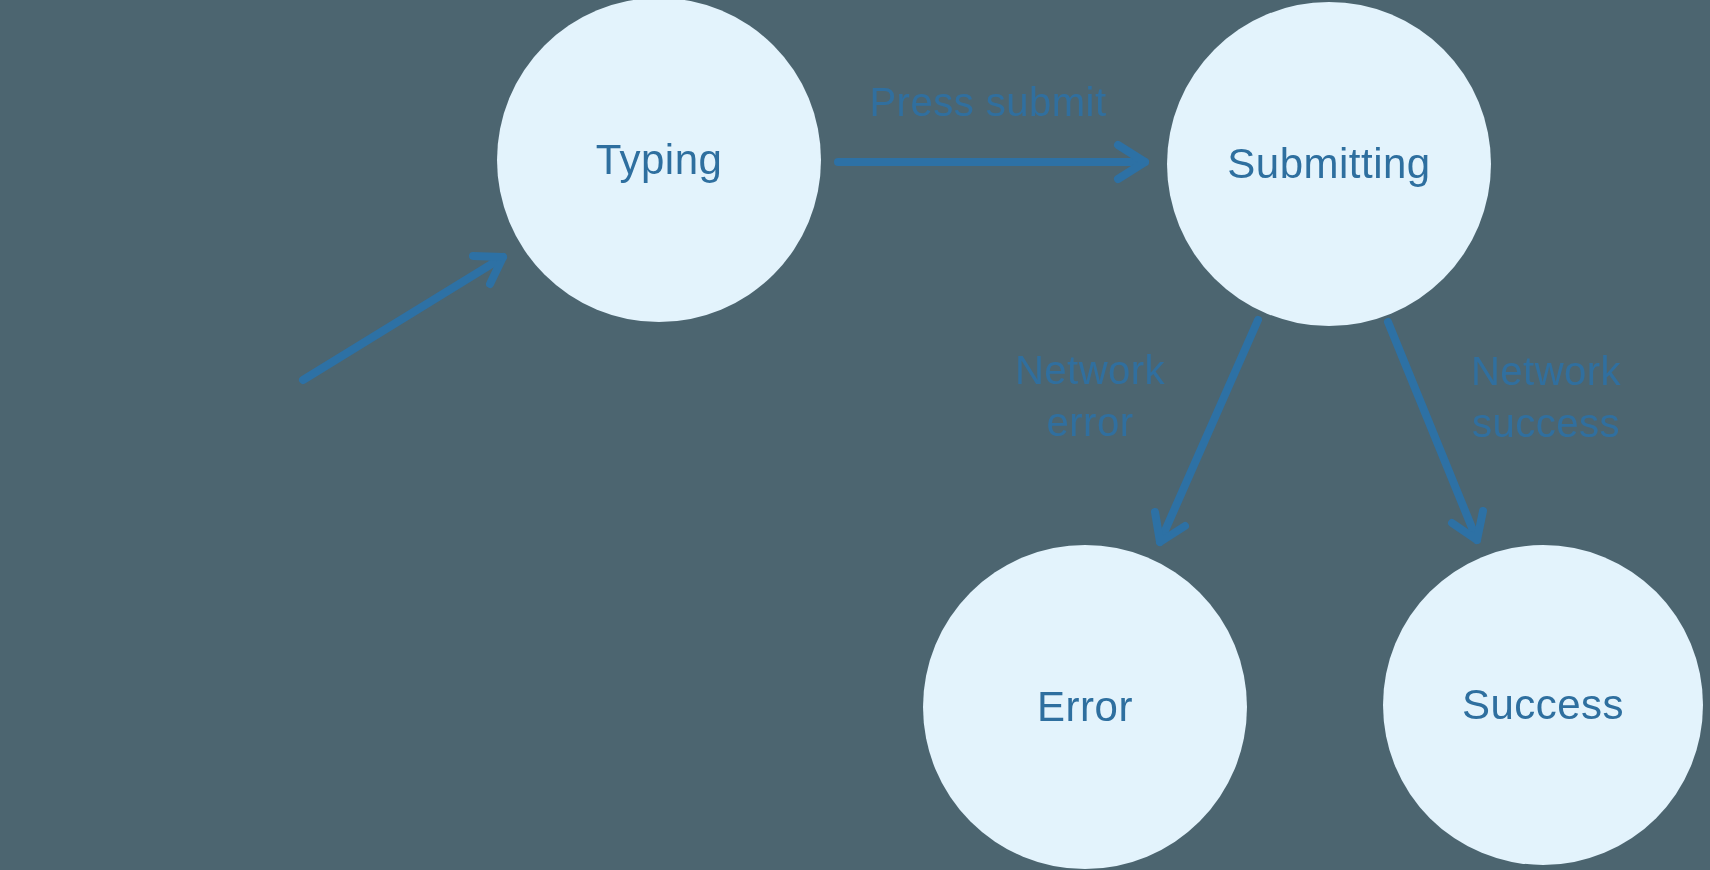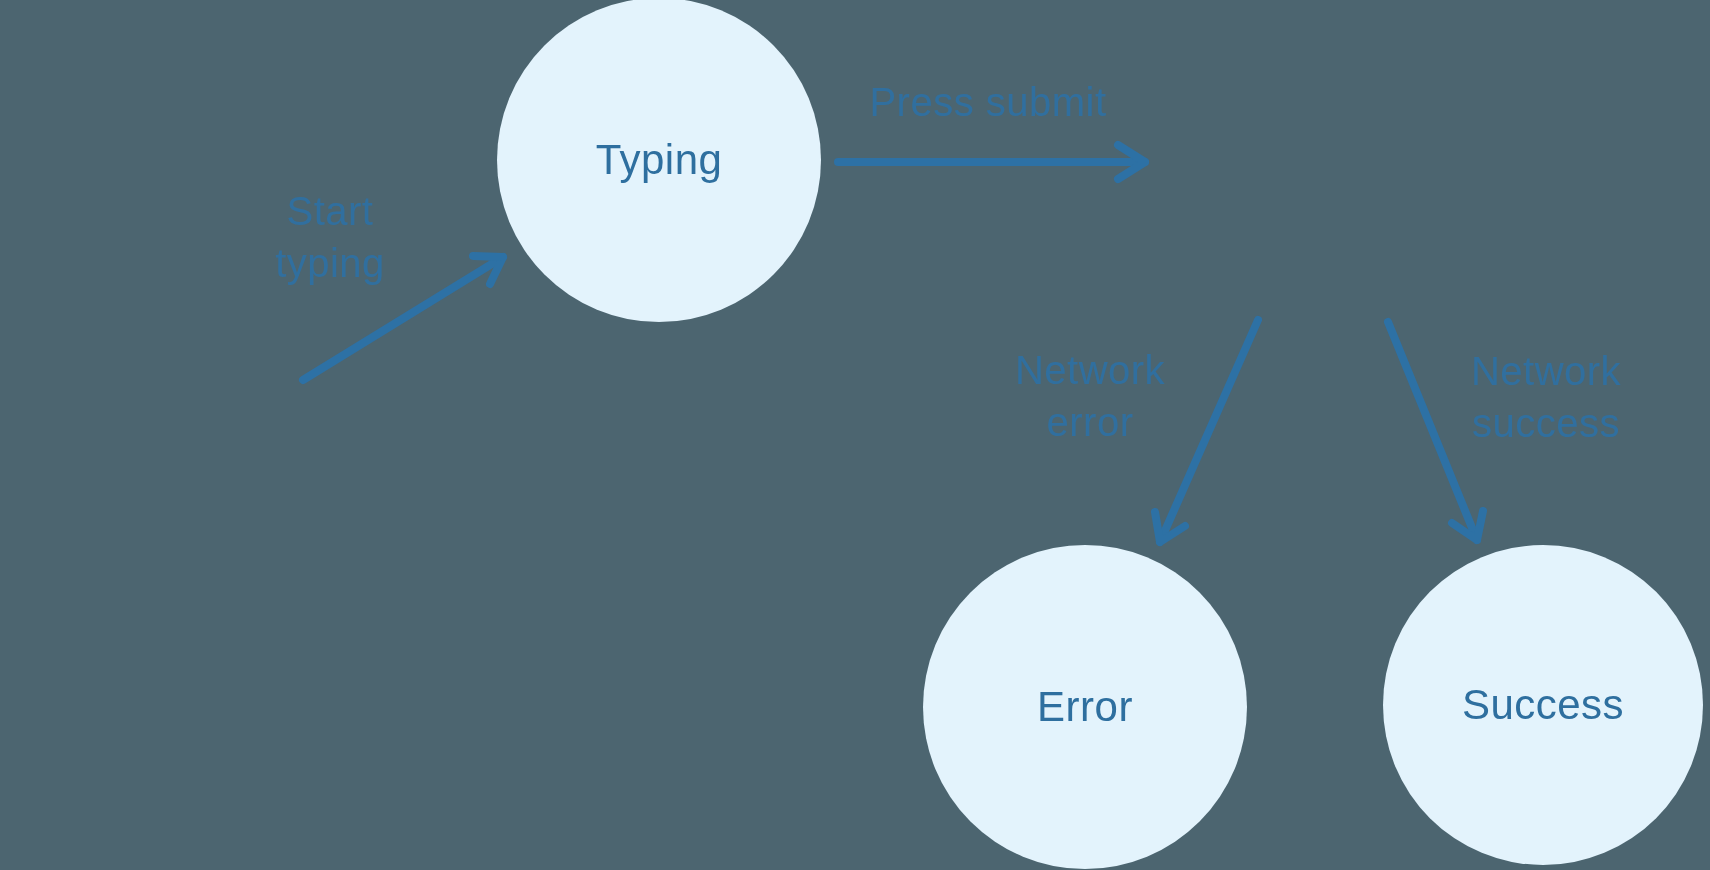--- a/index.html
+++ b/index.html
@@ -90,33 +90,32 @@
       <line x1="1388" y1="322" x2="1477" y2="540"></line>
       <polyline points="1483,511 1477,540 1452,523"></polyline>
     </g>
   </svg>
 
 
   <div class="node node-typing">
     <span class="node-label">Typing</span>
   </div>
 
+  <div class="node node-submitting">
+    <span class="node-label">Submitting</span>
+  </div>
 
   <div class="node node-error">
     <span class="node-label">Error</span>
   </div>
 
   <div class="node node-success">
     <span class="node-label">Success</span>
   </div>
 
-  <div class="edge-label lbl-start-typing">
-    <span>Start</span>
-    <span>typing</span>
-  </div>
 
   <div class="edge-label lbl-press-submit">
     <span>Press submit</span>
   </div>
 
   <div class="edge-label lbl-network-error">
     <span>Network</span>
     <span>error</span>
   </div>
 

